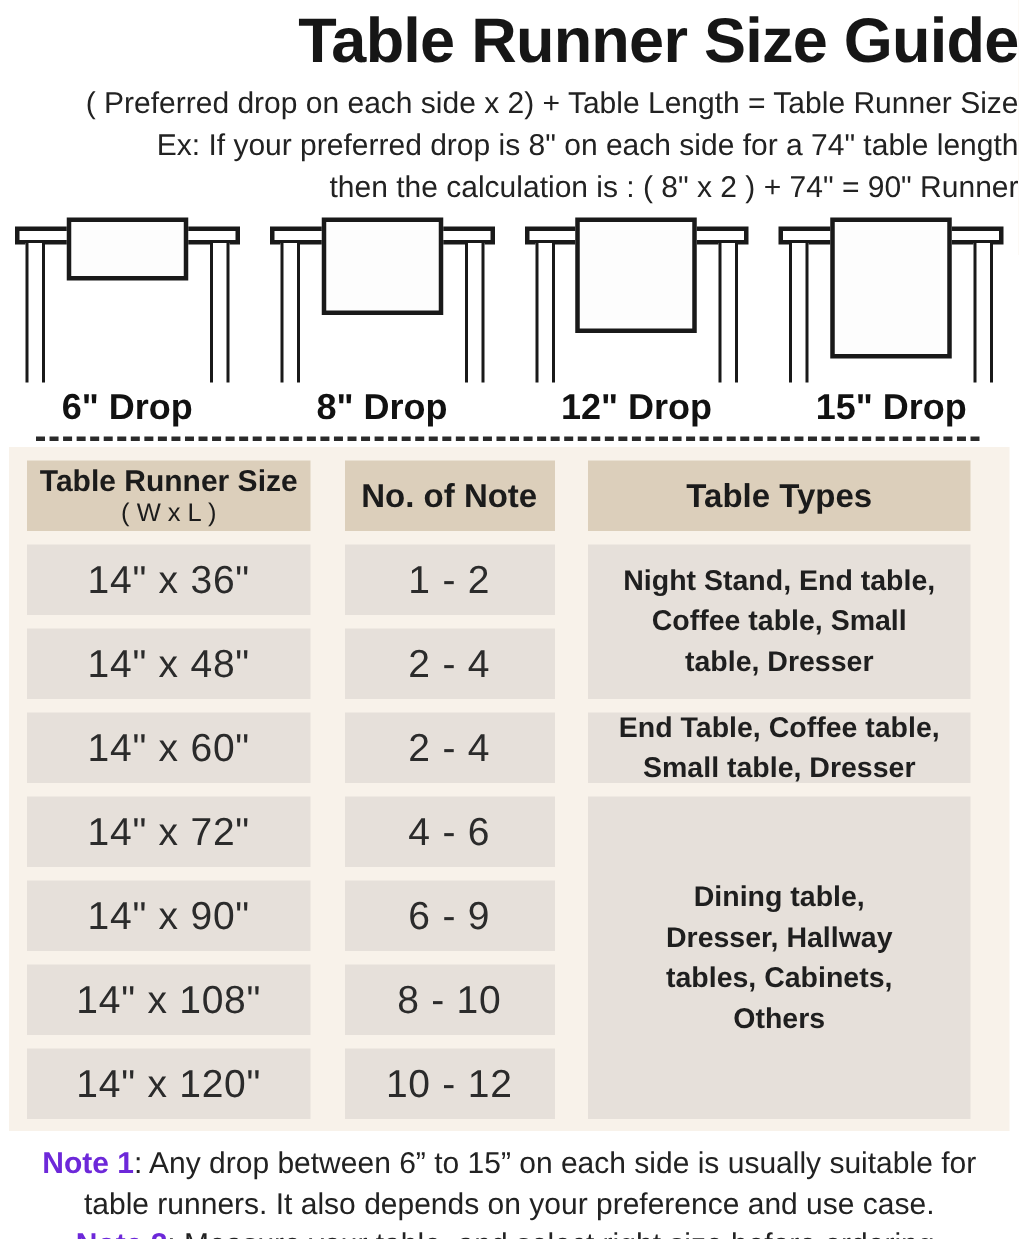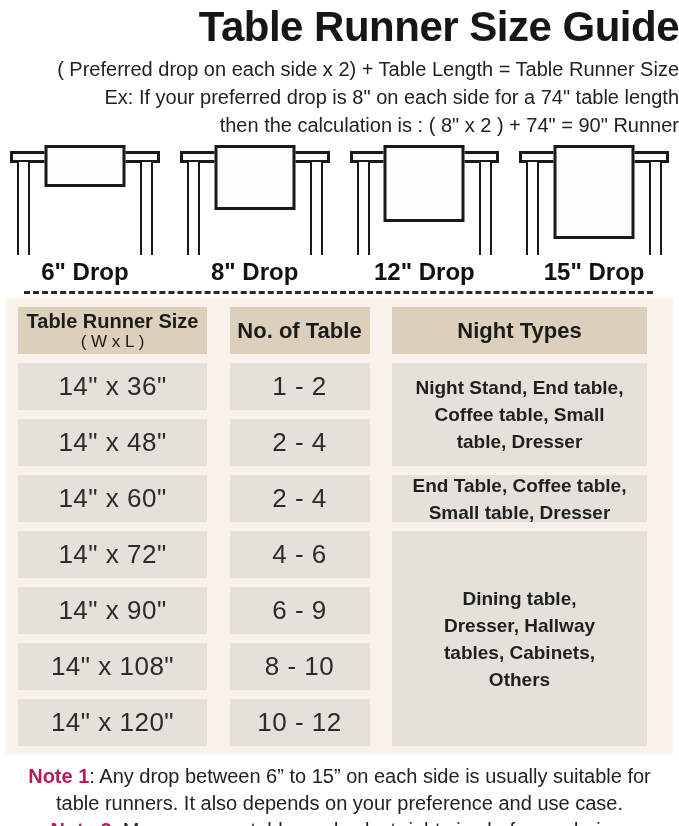--- a/index.html
+++ b/index.html
@@ -84,21 +84,21 @@
   .typecell{
     background:#e6e0da;color:#1f1f1f;
     font-size:19px;font-weight:700;line-height:27px;
     white-space:pre-line;
   }
   .c1{grid-column:1;} .c2{grid-column:2;} .c3{grid-column:3;}
 
   
   .notes{margin-top:9px;text-align:center;font-size:20px;color:#222;}
   .note{margin:0;line-height:27px;white-space:pre-line;}
-  .note b{color:#be185d;}
+  .note b{color:#6d28d9;}
 </style>
 </head>
 <body>
 
 <div class="page">
 
   <div class="heading">
     <h1 class="title">Table Runner Size Guide</h1>
     <p class="sub">( Preferred drop on each side x 2) + Table Length = Table Runner Size</p>
     <p class="sub example">Ex: If your preferred drop is 8" on each side for a 74" table length</p>
@@ -141,22 +141,22 @@
 
   <div class="dashed-divider"></div>
 
   <div class="panel">
     <div class="grid">
 
       <div class="cell hdr c1" style="grid-row:1">
         <div class="h-main">Table Runner Size</div>
         <div class="h-sub">( W x L )</div>
       </div>
-      <div class="cell hdr big c2" style="grid-row:1">No. of Table</div>
-      <div class="cell hdr big c3" style="grid-row:1">Night Types</div>
+      <div class="cell hdr big c2" style="grid-row:1">No. of Note</div>
+      <div class="cell hdr big c3" style="grid-row:1">Table Types</div>
 
       <div class="cell datacell c1" style="grid-row:2">14" x 36"</div>
       <div class="cell datacell c1" style="grid-row:3">14" x 48"</div>
       <div class="cell datacell c1" style="grid-row:4">14" x 60"</div>
       <div class="cell datacell c1" style="grid-row:5">14" x 72"</div>
       <div class="cell datacell c1" style="grid-row:6">14" x 90"</div>
       <div class="cell datacell c1" style="grid-row:7">14" x 108"</div>
       <div class="cell datacell c1" style="grid-row:8">14" x 120"</div>
 
       <div class="cell datacell c2" style="grid-row:2">1 - 2</div>

